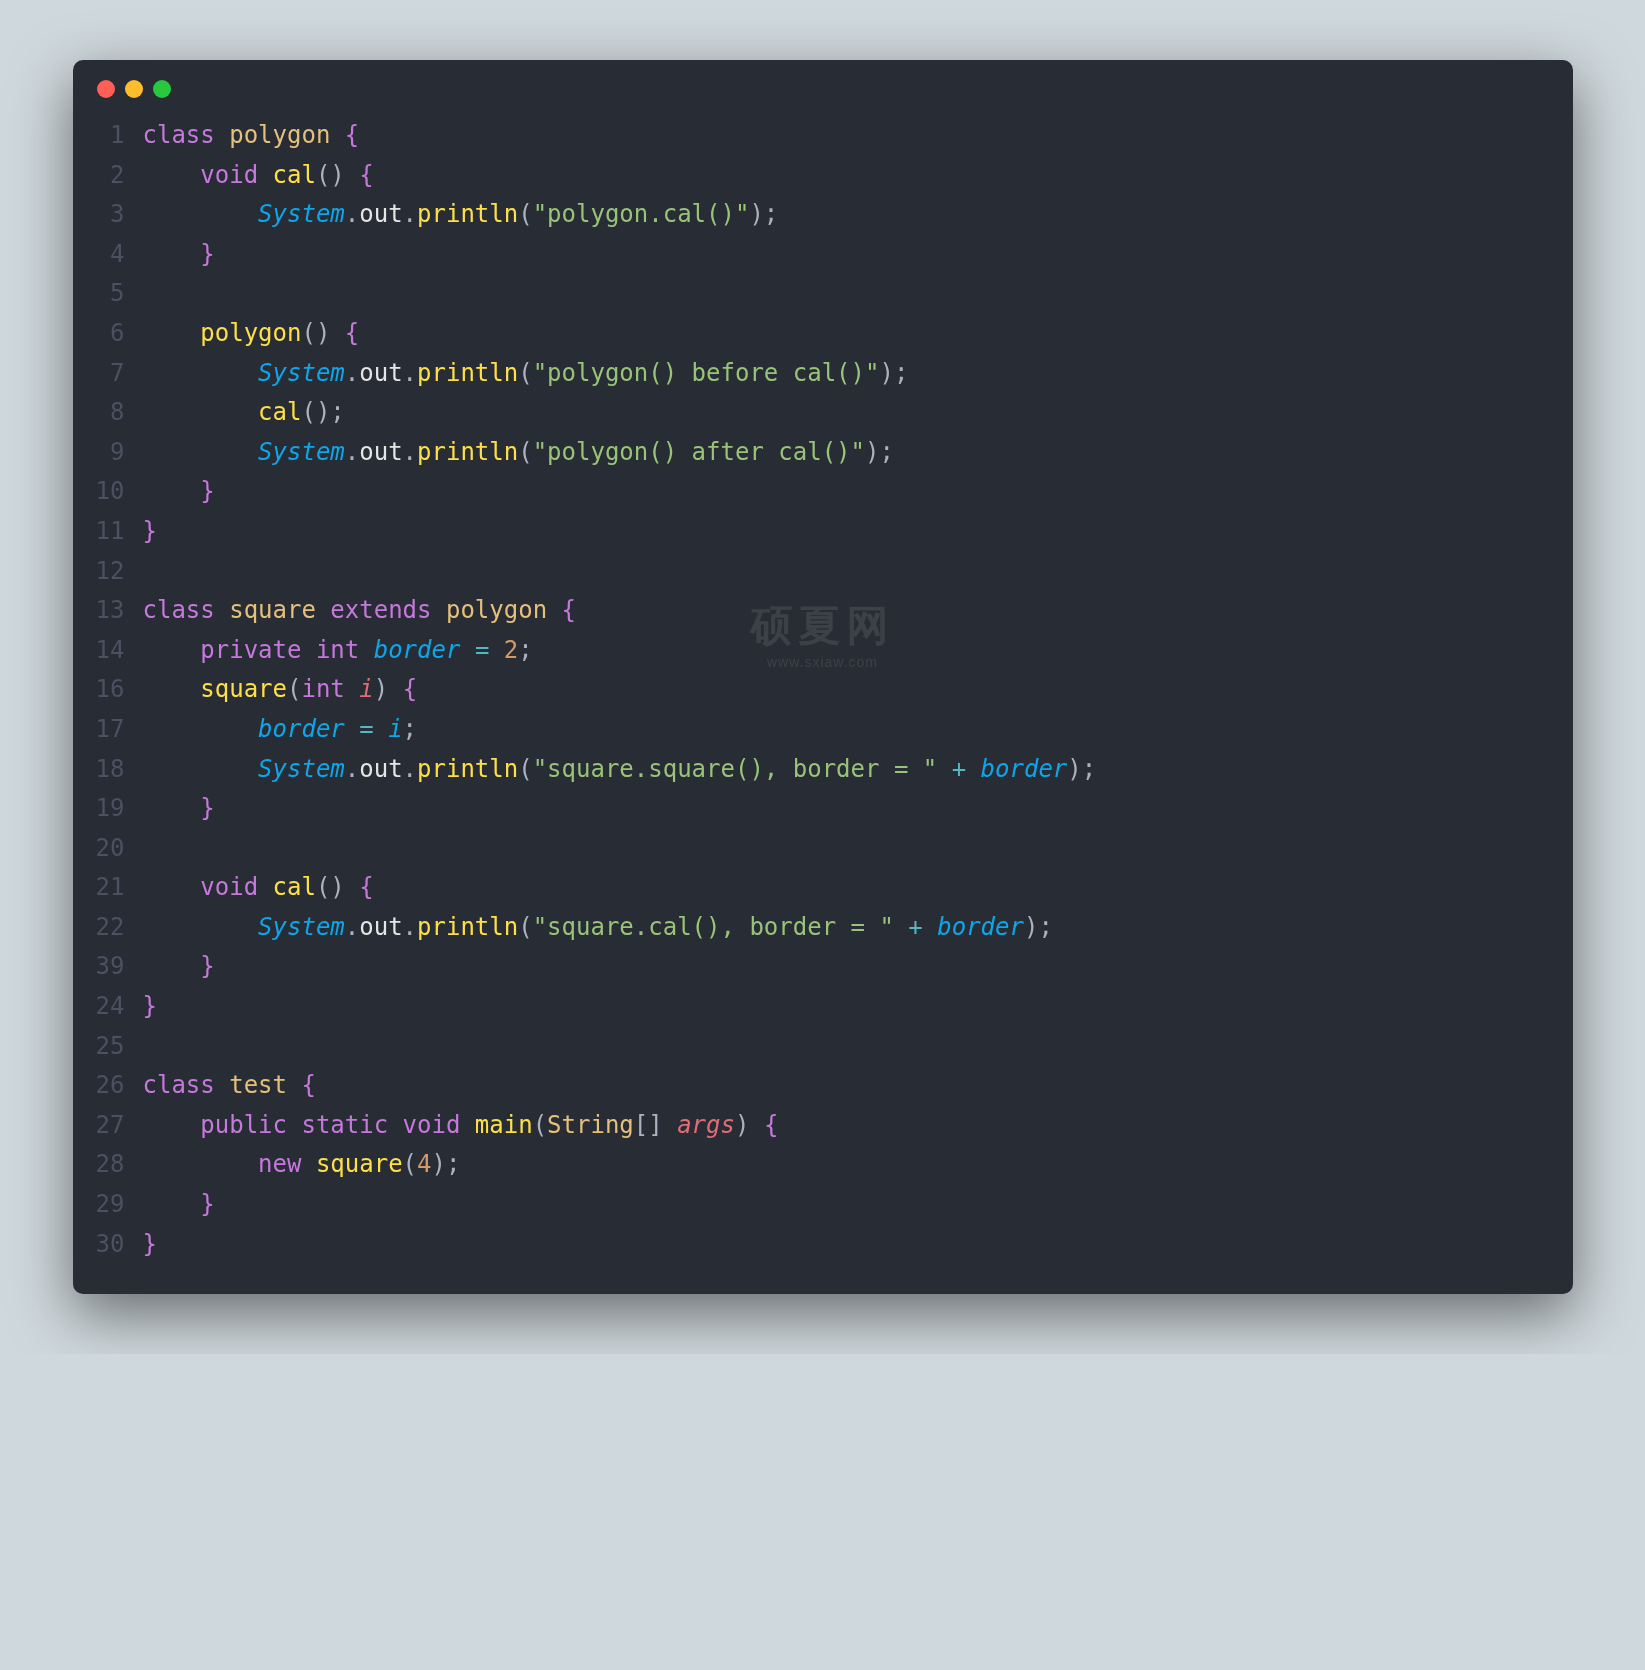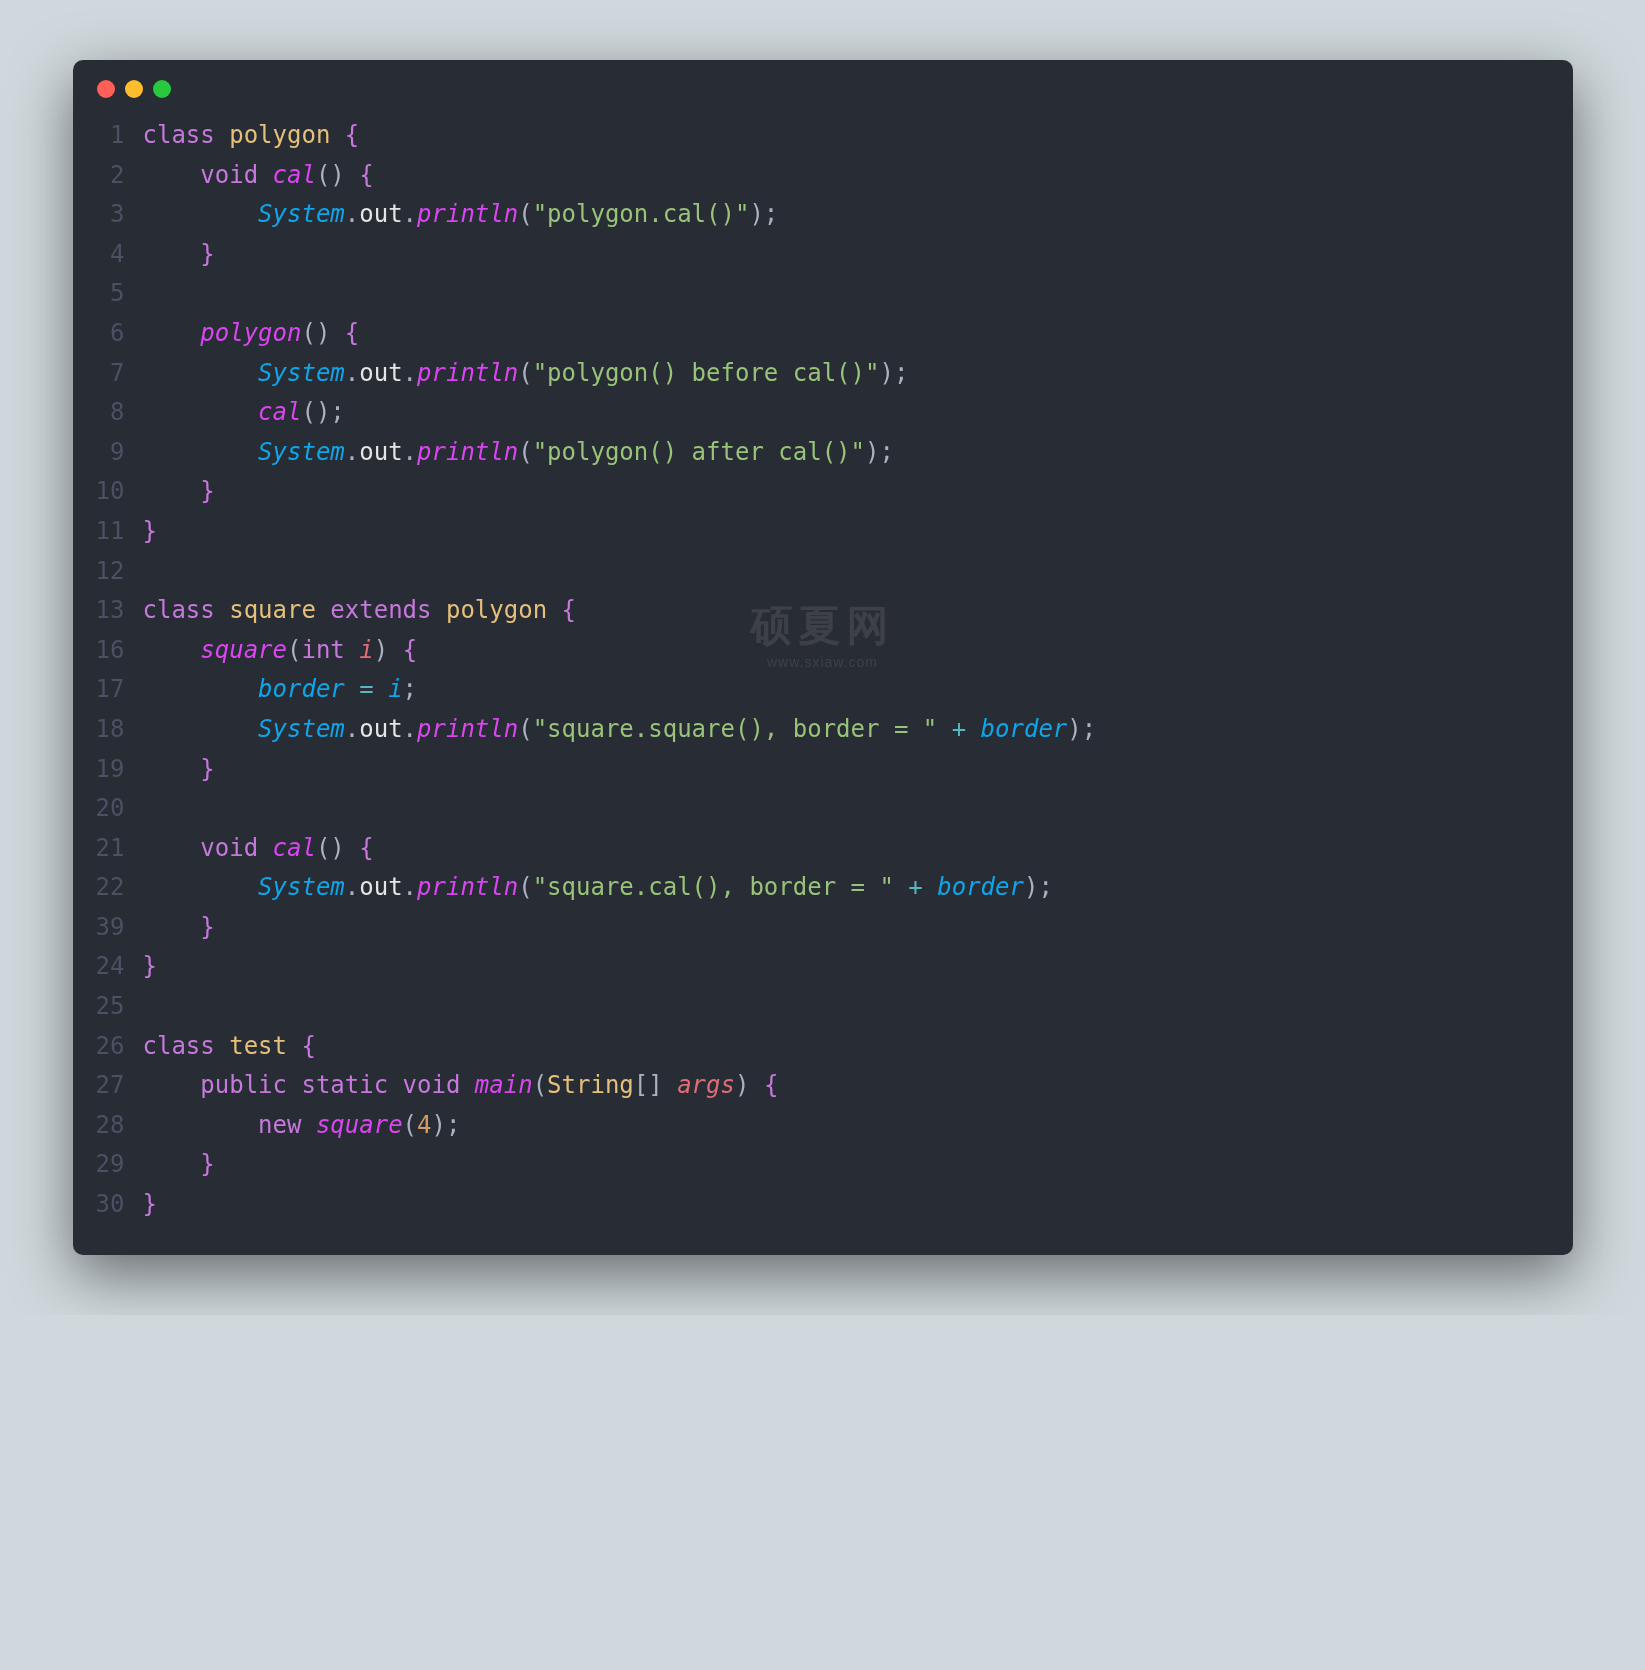--- a/index.html
+++ b/index.html
@@ -48,21 +48,21 @@
   color: #495162;
   padding-right: 18px;
   flex-shrink: 0;
   user-select: none;
 }
 .code {
   color: #abb2bf;
 }
 .kw { color: #c678dd; }
 .cls { color: #e5c07b; }
-.fn { color: #d946ef; font-style: italic; }
+.fn { color: #fde047; }
 .id { color: #0ea5e9; font-style: italic; }
 .field { color: #e5e5e5; }
 .str { color: #98c379; }
 .num { color: #d19a66; }
 .pn { color: #abb2bf; }
 .pn-br { color: #c678dd; }
 .op { color: #56b6c2; }
 .param { color: #e06c75; font-style: italic; }
 
 .watermark {
@@ -94,20 +94,21 @@
       <div class="line"><span class="gutter">4</span><span class="code"><span class="pn">    </span><span class="pn-br">}</span></span></div>
       <div class="line"><span class="gutter">5</span><span class="code">&nbsp;</span></div>
       <div class="line"><span class="gutter">6</span><span class="code"><span class="pn">    </span><span class="fn">polygon</span><span class="pn">() </span><span class="pn-br">{</span></span></div>
       <div class="line"><span class="gutter">7</span><span class="code"><span class="pn">        </span><span class="id">System</span><span class="pn">.</span><span class="field">out</span><span class="pn">.</span><span class="fn">println</span><span class="pn">(</span><span class="str">"polygon() before cal()"</span><span class="pn">);</span></span></div>
       <div class="line"><span class="gutter">8</span><span class="code"><span class="pn">        </span><span class="fn">cal</span><span class="pn">();</span></span></div>
       <div class="line"><span class="gutter">9</span><span class="code"><span class="pn">        </span><span class="id">System</span><span class="pn">.</span><span class="field">out</span><span class="pn">.</span><span class="fn">println</span><span class="pn">(</span><span class="str">"polygon() after cal()"</span><span class="pn">);</span></span></div>
       <div class="line"><span class="gutter">10</span><span class="code"><span class="pn">    </span><span class="pn-br">}</span></span></div>
       <div class="line"><span class="gutter">11</span><span class="code"><span class="pn-br">}</span></span></div>
       <div class="line"><span class="gutter">12</span><span class="code">&nbsp;</span></div>
       <div class="line"><span class="gutter">13</span><span class="code"><span class="kw">class</span><span class="pn"> </span><span class="cls">square</span><span class="pn"> </span><span class="kw">extends</span><span class="pn"> </span><span class="cls">polygon</span><span class="pn"> </span><span class="pn-br">{</span></span></div>
+      <div class="line"><span class="gutter">14</span><span class="code"><span class="pn">    </span><span class="kw">private</span><span class="pn"> </span><span class="kw">int</span><span class="pn"> </span><span class="id">border</span><span class="pn"> </span><span class="op">=</span><span class="pn"> </span><span class="num">2</span><span class="pn">;</span></span></div>
       <div class="line"><span class="gutter">16</span><span class="code"><span class="pn">    </span><span class="fn">square</span><span class="pn">(</span><span class="kw">int</span><span class="pn"> </span><span class="param">i</span><span class="pn">) </span><span class="pn-br">{</span></span></div>
       <div class="line"><span class="gutter">17</span><span class="code"><span class="pn">        </span><span class="id">border</span><span class="pn"> </span><span class="op">=</span><span class="pn"> </span><span class="id">i</span><span class="pn">;</span></span></div>
       <div class="line"><span class="gutter">18</span><span class="code"><span class="pn">        </span><span class="id">System</span><span class="pn">.</span><span class="field">out</span><span class="pn">.</span><span class="fn">println</span><span class="pn">(</span><span class="str">"square.square(), border = "</span><span class="pn"> </span><span class="op">+</span><span class="pn"> </span><span class="id">border</span><span class="pn">);</span></span></div>
       <div class="line"><span class="gutter">19</span><span class="code"><span class="pn">    </span><span class="pn-br">}</span></span></div>
       <div class="line"><span class="gutter">20</span><span class="code">&nbsp;</span></div>
       <div class="line"><span class="gutter">21</span><span class="code"><span class="pn">    </span><span class="kw">void</span><span class="pn"> </span><span class="fn">cal</span><span class="pn">() </span><span class="pn-br">{</span></span></div>
       <div class="line"><span class="gutter">22</span><span class="code"><span class="pn">        </span><span class="id">System</span><span class="pn">.</span><span class="field">out</span><span class="pn">.</span><span class="fn">println</span><span class="pn">(</span><span class="str">"square.cal(), border = "</span><span class="pn"> </span><span class="op">+</span><span class="pn"> </span><span class="id">border</span><span class="pn">);</span></span></div>
       <div class="line"><span class="gutter">39</span><span class="code"><span class="pn">    </span><span class="pn-br">}</span></span></div>
       <div class="line"><span class="gutter">24</span><span class="code"><span class="pn-br">}</span></span></div>
       <div class="line"><span class="gutter">25</span><span class="code">&nbsp;</span></div>

